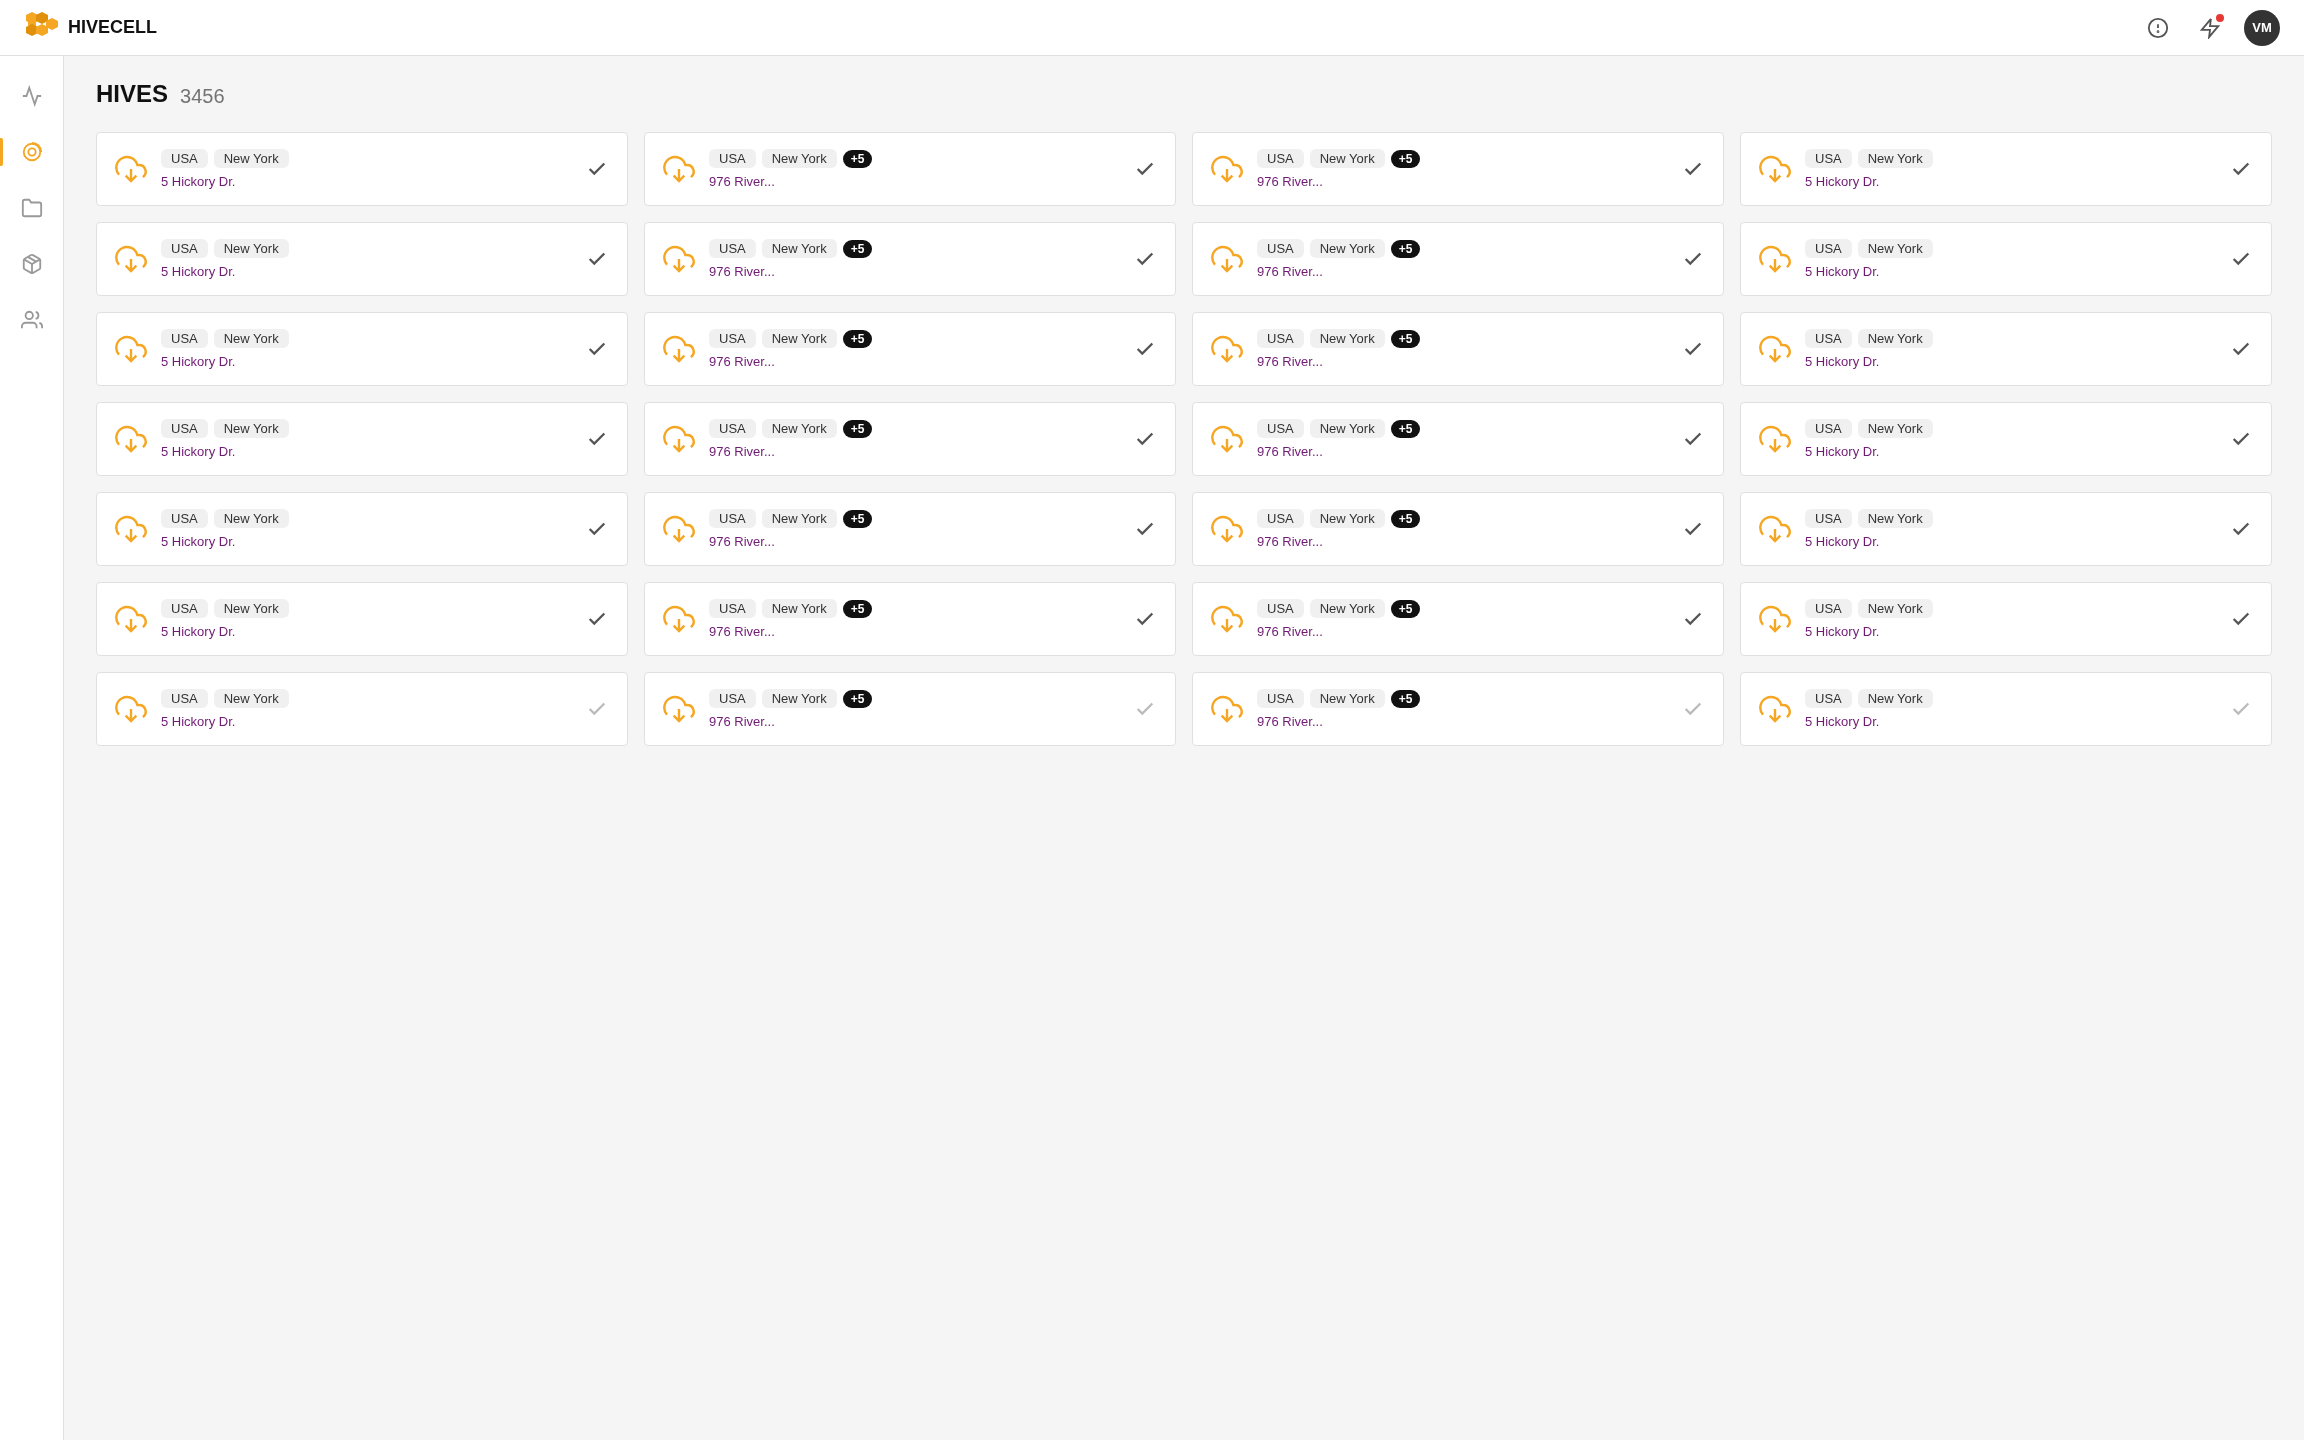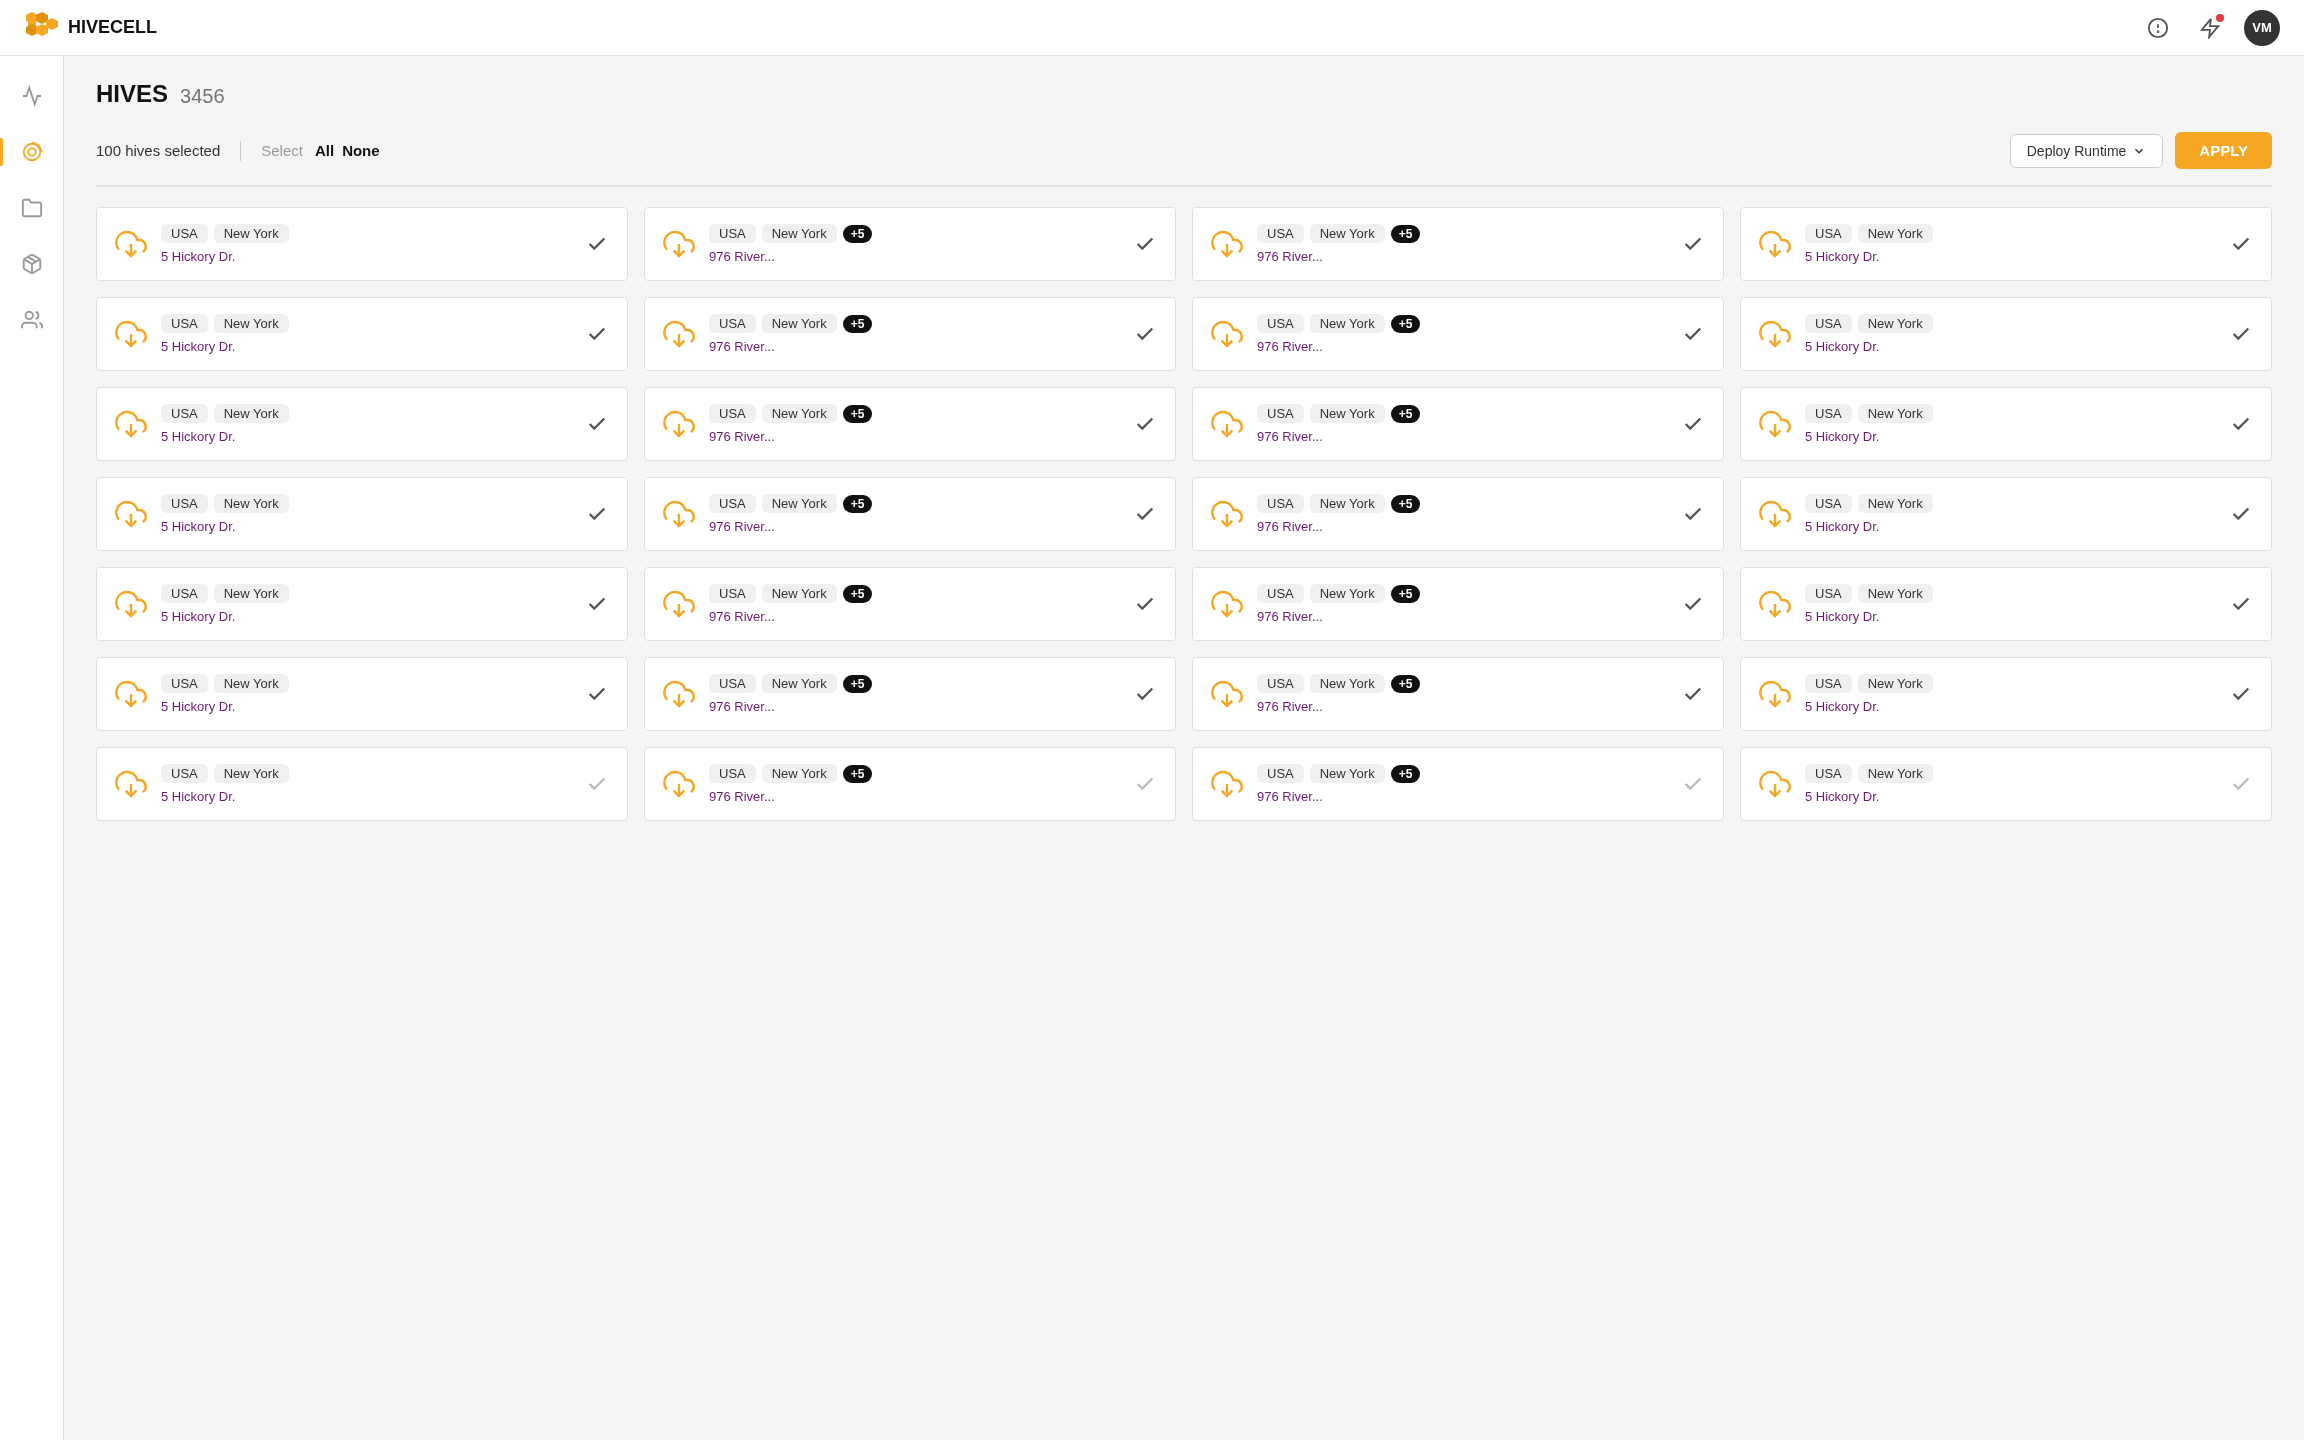--- a/index.html
+++ b/index.html
@@ -171,36 +171,20 @@
     </div>
   </aside>
 
   <main class="main">
 
     <div class="page-header">
       <span class="page-title">HIVES</span>
       <span class="page-count">3456</span>
     </div>
 
-    <div class="toolbar">
-      <span class="selected-info">100 hives selected</span>
-      <div class="toolbar-sep"></div>
-      <span class="select-label">Select</span>
-      <span class="select-link">All</span>
-      <span class="select-link">None</span>
-      <div class="toolbar-right">
-        <button class="deploy-btn">
-          <span>Deploy Runtime</span>
-          <svg width="14" height="14" viewBox="0 0 24 24" fill="none" stroke="currentColor" stroke-width="2.5">
-            <polyline points="6 9 12 15 18 9"></polyline>
-          </svg>
-        </button>
-        <button class="apply-btn">APPLY</button>
-      </div>
-    </div>
 
     <div class="hive-grid" id="hive-grid">
         <div class="hive-card">
           <div class="hive-card-icon cloud-icon">
             <svg width="32" height="32" viewBox="0 0 24 24" fill="none" stroke="#f5a623" stroke-width="1.8">
     <polyline points="8 17 12 21 16 17"></polyline>
               <line x1="12" y1="12" x2="12" y2="21"></line>
     <path d="M20.88 18.09A5 5 0 0 0 18 9h-1.26A8 8 0 1 0 3 16.29"></path>
   </svg>
           </div>

